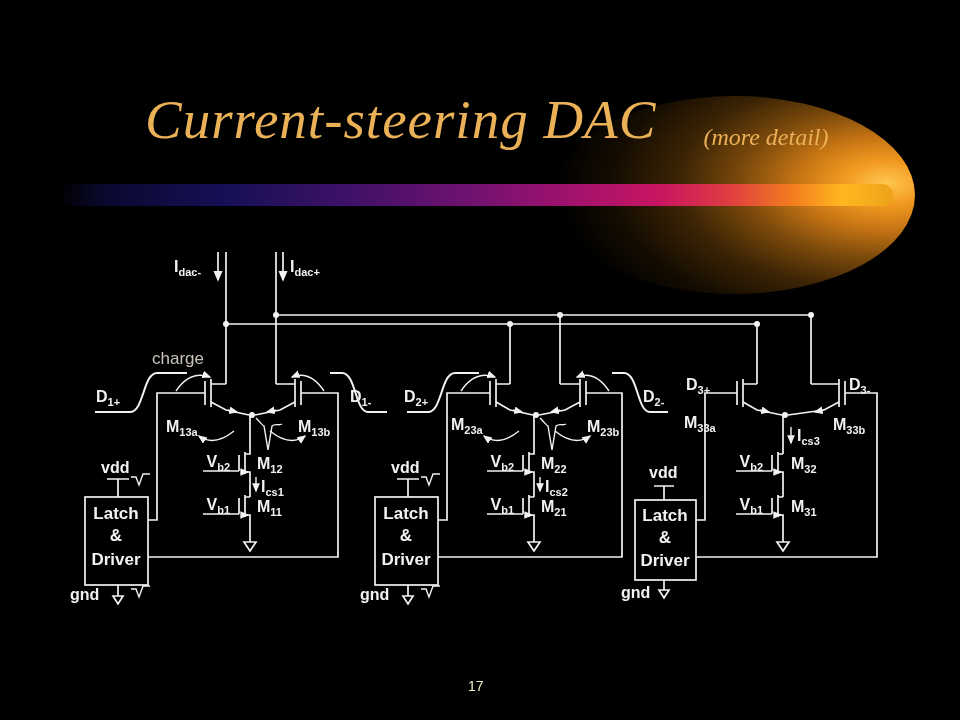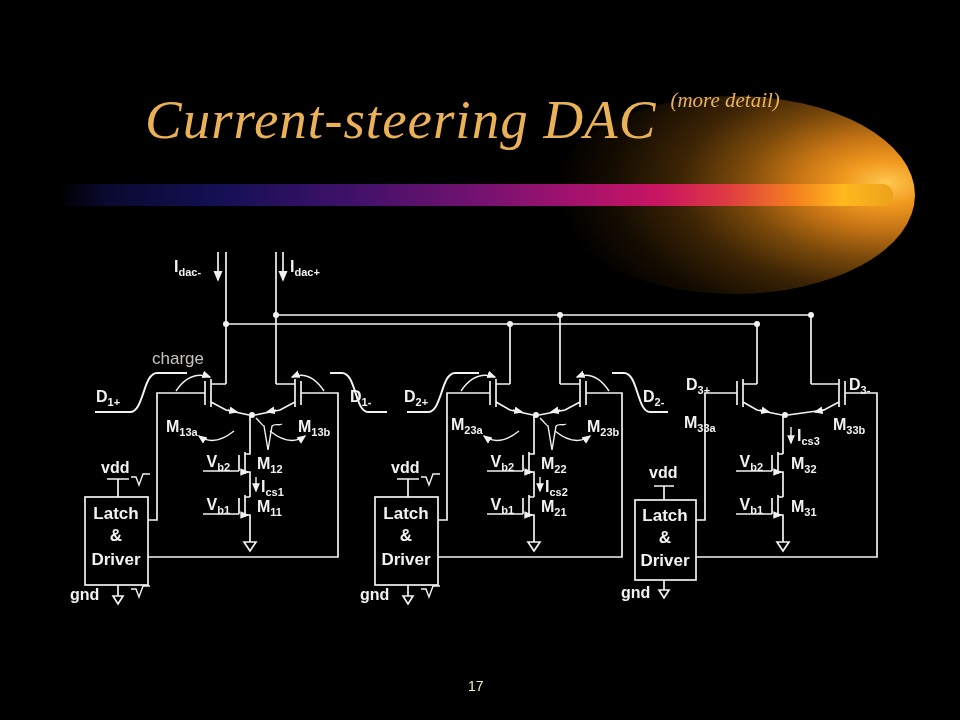--- a/index.html
+++ b/index.html
@@ -1,22 +1,22 @@
 <!DOCTYPE html>
 <html><head>
 <meta charset="utf-8">
 <style>
   html,body{margin:0;padding:0;background:#000;}
   #stage{position:relative;width:960px;height:720px;background:#000;overflow:hidden;
          font-family:"Liberation Sans",sans-serif;}
   
-  #title{position:absolute;left:145px;top:88px;z-index:30;display:flex;align-items:flex-start;gap:14px;
+  #title{position:absolute;left:145px;top:88px;z-index:30;display:flex;align-items:flex-end;gap:14px;
          font-family:"Liberation Serif",serif;font-style:italic;color:#ebb157;white-space:nowrap;}
   #title .main{font-size:55px;letter-spacing:1px;}
-  #title .detail{font-size:21px;}
+  #title .detail{font-size:24px;margin-left:33px;}
   
   #swoosh-ellipse{position:absolute;left:553px;top:96px;width:362px;height:198px;border-radius:50%;z-index:10;
      background:radial-gradient(ellipse 95% 90% at 92% 44%,
        #ffc851 0%,#f29a20 12%,#c57414 26%,#7c4a0b 42%,#3c2405 60%,#140c01 80%,#000 96%);}
   #swoosh-bar{position:absolute;left:57px;top:184px;width:836px;height:22px;z-index:20;border-radius:11px;
      background:linear-gradient(90deg,#000 0%,#0a0930 6%,#151055 20%,#3f1168 35%,#721270 50%,
        #a3126d 62%,#c81561 72%,#de3a43 80%,#f37d1f 88%,#ffb81f 94%,#eda21a 100%);}
   
   #circuit{position:absolute;left:0;top:0;z-index:25;}
   .w{stroke:#f2f2f2;stroke-width:1.7;fill:none;}

